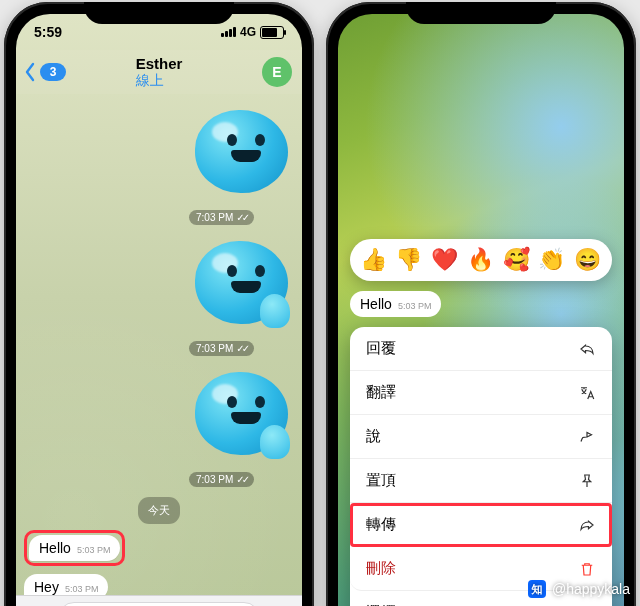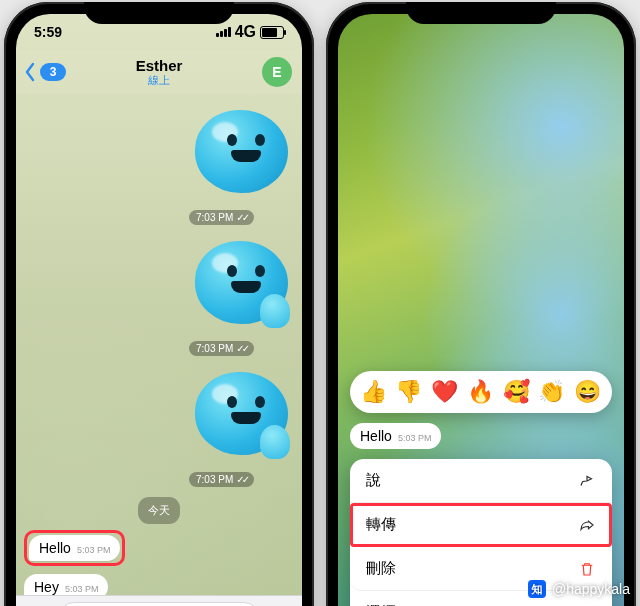--- a/index.html
+++ b/index.html
@@ -4,39 +4,39 @@
 <style>
   html,body{margin:0;padding:0;background:#f6f6f6;font-family:-apple-system,"PingFang TC","Helvetica Neue",Arial,sans-serif;}
   .stage{position:relative;width:640px;height:606px;overflow:hidden;background:#e9e9e9;}
   
   .phone{position:absolute;width:310px;height:650px;border-radius:44px;background:#000;box-shadow:0 4px 18px rgba(0,0,0,.25);}
   .phone .screen{position:absolute;inset:12px 12px 12px 12px;border-radius:34px;overflow:hidden;}
   .bezel{pointer-events:none;position:absolute;inset:0;border-radius:44px;box-shadow:inset 0 0 0 2px #2b2b2b;}
   .notch{position:absolute;left:50%;transform:translateX(-50%);top:0;width:150px;height:22px;background:#000;border-radius:0 0 18px 18px;z-index:50;}
   
   .status{position:absolute;top:0;left:0;right:0;height:36px;display:flex;align-items:center;justify-content:space-between;padding:0 18px;font-size:14px;font-weight:600;color:#000;z-index:40;}
-  .status .right{display:flex;align-items:center;gap:4px;font-size:16px;justify-content:center;}
+  .status .right{display:flex;align-items:center;gap:4px;font-size:12px;justify-content:center;}
   .sigbars{display:inline-flex;align-items:flex-end;gap:1px;}
   .sigbars i{display:block;width:3px;background:#000;border-radius:1px;}
   .sigbars i:nth-child(1){height:4px}.sigbars i:nth-child(2){height:6px}.sigbars i:nth-child(3){height:8px}.sigbars i:nth-child(4){height:10px}
   .battery{position:relative;width:22px;height:11px;border:1px solid #000;border-radius:3px;display:inline-block;}
   .battery::after{content:"";position:absolute;right:-3px;top:3px;width:2px;height:5px;background:#000;border-radius:1px;}
   .battery i{position:absolute;left:1px;top:1px;bottom:1px;width:70%;background:#000;border-radius:1px;}
   
   .left-screen-bg{position:absolute;inset:0;background:
      radial-gradient(circle at 20% 80%, rgba(255,255,255,.08), transparent 40%),
      linear-gradient(180deg,#dfe4c4 0%, #c8d2ab 45%, #b8c799 100%);
   }
   .chat-header{position:absolute;top:36px;left:0;right:0;height:44px;background:rgba(255,255,255,.06);display:flex;align-items:center;justify-content:center;z-index:30;}
   .chat-header .back{position:absolute;left:8px;display:flex;align-items:center;gap:4px;color:#2b8ef0;font-size:17px;font-weight:500;}
   .chat-header .back svg{width:12px;height:20px;}
   .chat-header .badge{background:#2b8ef0;color:#fff;font-size:12px;font-weight:600;min-width:18px;height:18px;border-radius:9px;display:inline-flex;align-items:center;justify-content:center;padding:0 4px;}
-  .chat-header .title{text-align:center;line-height:1.1;}
+  .chat-header .title{line-height:1.1;}
   .chat-header .title .name{font-size:15px;font-weight:600;color:#000;}
-  .chat-header .title .sub{font-size:11px;color:#2b8ef0;}
+  .chat-header .title .sub{font-size:14px;color:#2b8ef0;}
   .chat-header .avatar{position:absolute;right:10px;width:30px;height:30px;border-radius:50%;background:#5fc26a;color:#fff;display:flex;align-items:center;justify-content:center;font-weight:600;font-size:14px;}
   
   .messages{position:absolute;top:80px;bottom:44px;left:0;right:0;padding:4px 8px 0;display:flex;flex-direction:column;}
   .row{display:flex;margin:4px 0;align-items:flex-end;}
   .row.sent{justify-content:flex-end;}
   .row.recv{justify-content:flex-start;}
   .sticker{width:105px;height:105px;position:relative;}
   .blob{position:absolute;inset:8px 6px 14px 6px;background:radial-gradient(circle at 35% 30%, #7de4f5, #2eb8e6 55%, #1c9ed2 85%);border-radius:48% 52% 50% 50%;}
   .blob::after{content:"";position:absolute;left:18%;top:14%;width:28%;height:24%;background:rgba(255,255,255,.55);border-radius:50%;filter:blur(1px);} 
   .face{position:absolute;left:34%;top:30%;width:40%;height:30%;}
@@ -65,21 +65,21 @@
      filter:blur(.3px);
   }
   .ctx-wrap{position:absolute;left:12px;right:12px;bottom:6px;}
   .reactions{background:#fff;border-radius:22px;height:42px;display:flex;align-items:center;justify-content:space-around;padding:0 6px;box-shadow:0 4px 16px rgba(0,0,0,.25);font-size:22px;}
   .sel-bubble{margin-top:10px;display:inline-flex;background:#fff;border-radius:14px;padding:5px 10px;align-items:baseline;gap:6px;}
   .sel-bubble .txt{font-size:14px;}
   .sel-bubble .time{font-size:9px;color:#9a9a9a;}
   .menu{margin-top:10px;background:#fff;border-radius:14px;overflow:hidden;box-shadow:0 6px 24px rgba(0,0,0,.3);}
   .menu .item{display:flex;align-items:center;justify-content:space-between;padding:12px 16px;font-size:15px;color:#000;border-bottom:1px solid #eee;}
   .menu .item:last-child{border-bottom:none;}
-  .menu .item.danger{color:#000000;border-radius:12px;}
+  .menu .item.danger{color:#b91c1c;border-radius:12px;}
   .menu .item svg{width:18px;height:18px;stroke:#333;fill:none;stroke-width:1.6;}
   .menu .item.danger svg{stroke:#ff3b30;}
   .menu .item.hl{outline:3px solid #ff3040;outline-offset:-3px;border-radius:4px;}
   
   .wm{position:absolute;right:10px;bottom:8px;color:#fff;font-size:14px;display:flex;align-items:center;gap:6px;text-shadow:0 0 4px rgba(0,0,0,.6);font-weight:500;z-index:200;}
   .wm .zh{width:18px;height:18px;background:#0a66ff;border-radius:4px;display:inline-flex;align-items:center;justify-content:center;color:#fff;font-size:11px;font-weight:700;}
 </style>
 </head>
 <body>
 <div class="stage">
@@ -229,23 +229,41 @@
         <span>😄</span>
       </div>
 
       <div class="sel-bubble">
         <span class="txt">Hello</span>
         <span class="time">5:03 PM</span>
       </div>
 
       <div class="menu">
         <div class="item">
+          <span>回覆</span>
+          <svg viewBox="0 0 24 24">
+                <path d="M10 7L4 12l6 5v-3c5 0 8 1 10 4 0-6-4-10-10-10V7z"></path>
+              </svg>
+        </div>
+        <div class="item">
+          <span>翻譯</span>
+          <svg viewBox="0 0 24 24">
+                <path d="M4 5h8M8 5v2M5 7c1 3 3 5 6 6M11 7c-1 3-3 5-6 6M13 20l4-10 4 10M14.5 17h5"></path>
+              </svg>
+        </div>
+        <div class="item">
           <span>說</span>
           <svg viewBox="0 0 24 24">
                 <path d="M4 18c2-6 2-6 8-6M12 12V6l6 3-6 3"></path>
+              </svg>
+        </div>
+        <div class="item">
+          <span>置頂</span>
+          <svg viewBox="0 0 24 24">
+                <path d="M9 4h6l-1 6 3 3H7l3-3-1-6zM12 13v7"></path>
               </svg>
         </div>
         <div class="item hl">
           <span>轉傳</span>
           <svg viewBox="0 0 24 24">
                 <path d="M14 7l6 5-6 5v-3c-5 0-8 1-10 4 0-6 4-10 10-10V7z"></path>
               </svg>
         </div>
         <div class="item danger">
           <span>刪除</span>

